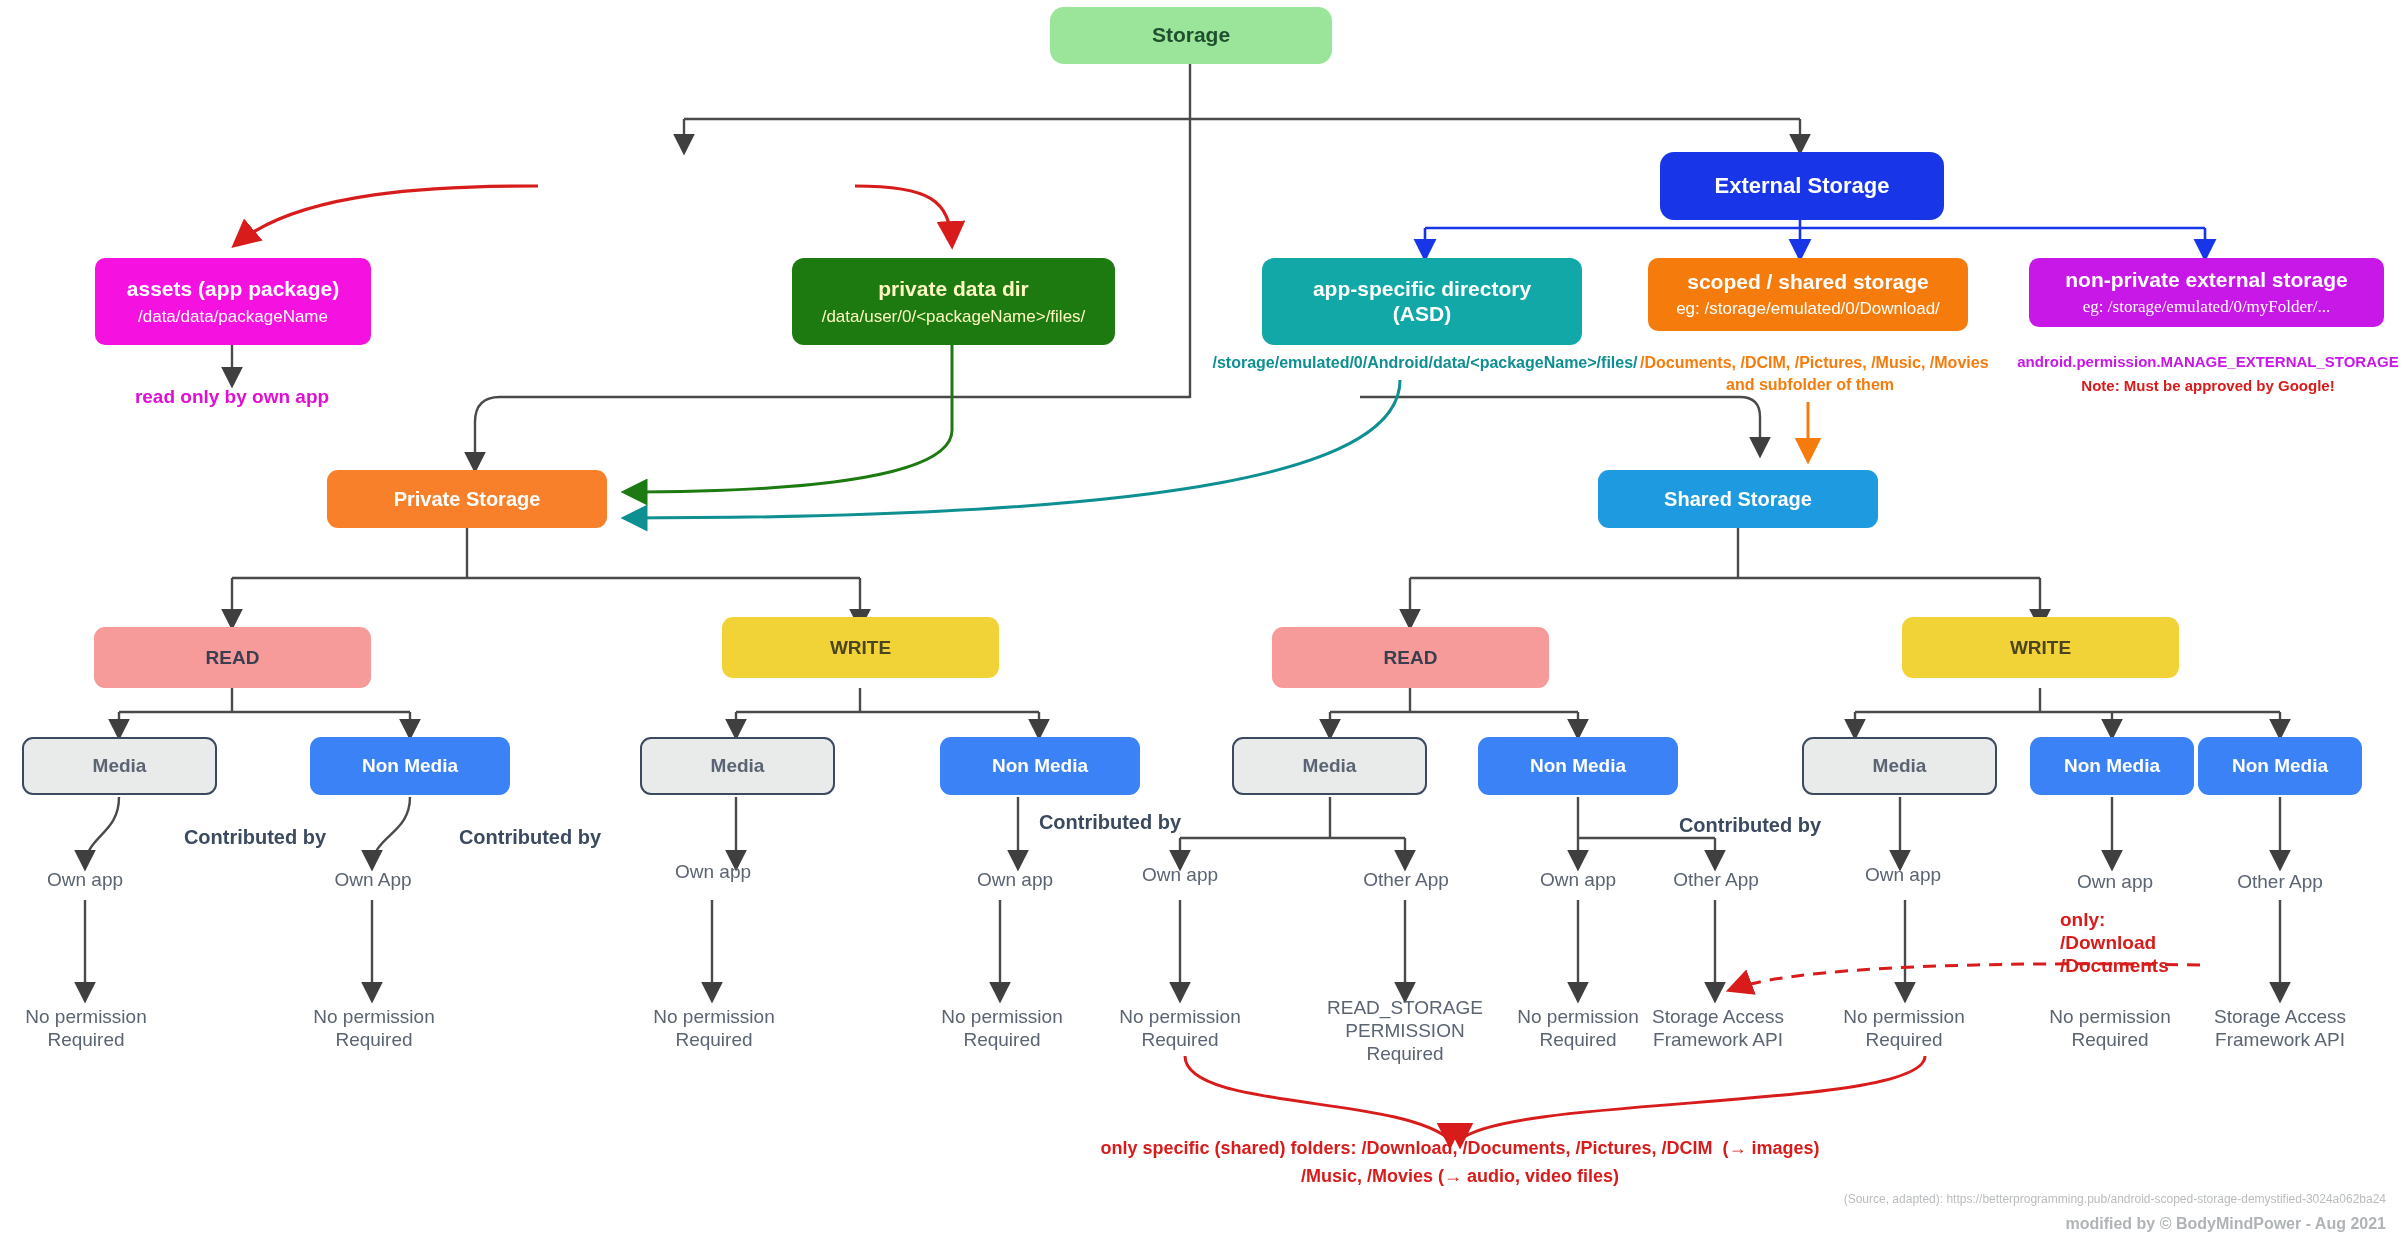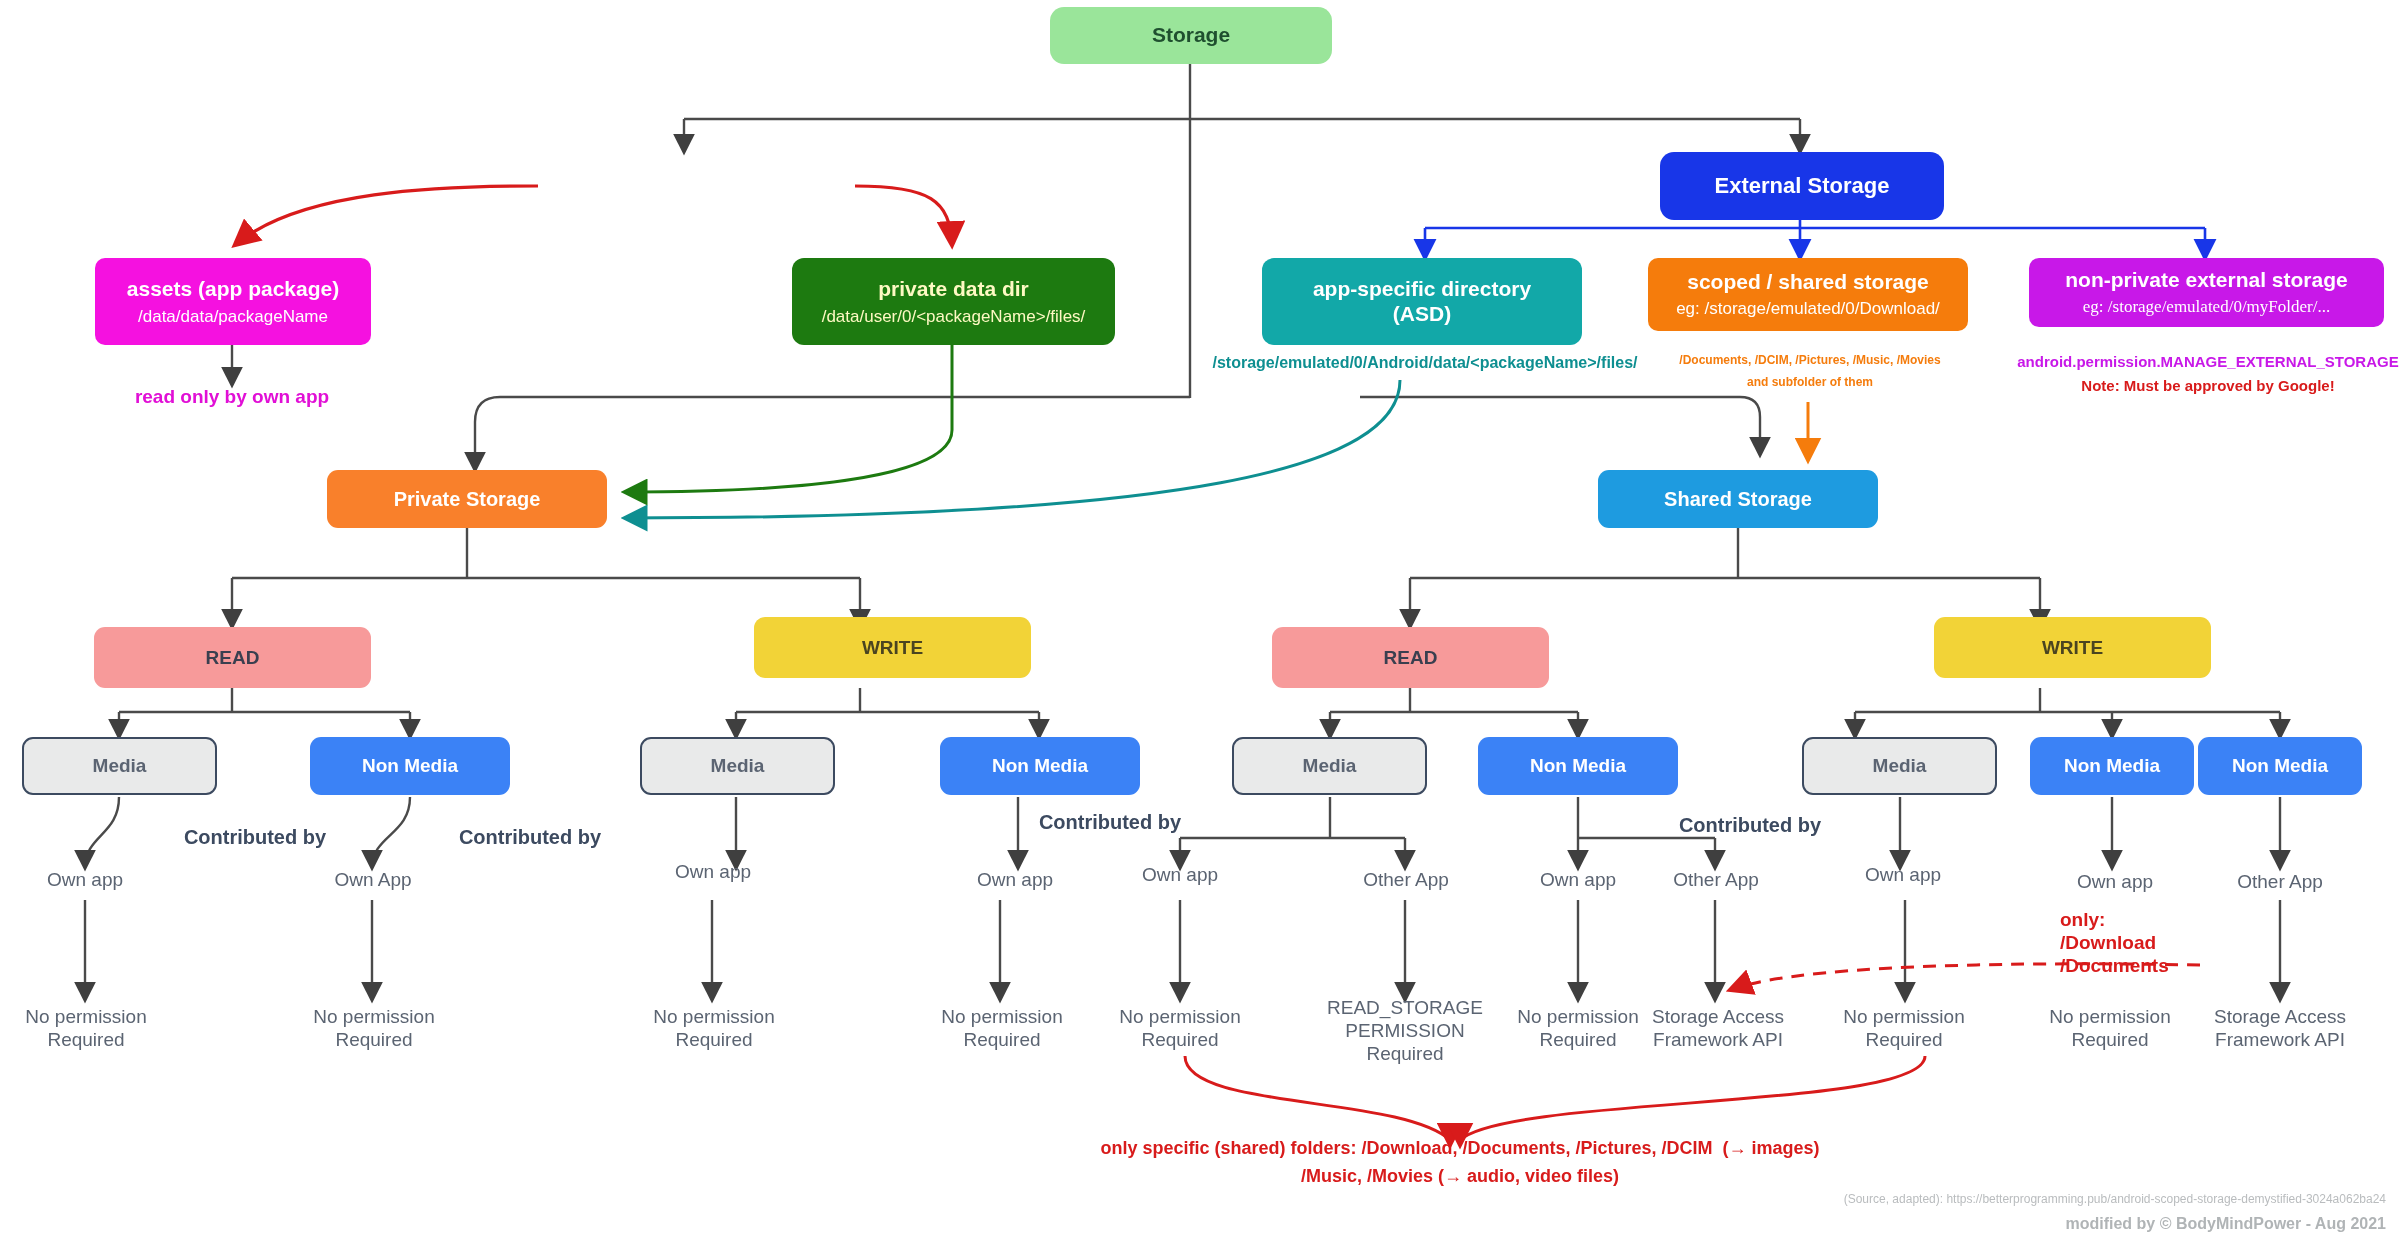--- a/index.html
+++ b/index.html
@@ -33,32 +33,32 @@
   .n-scoped .t2{font-size:17px;margin-top:5px;}
 
   .n-nonpriv{background:#C818E8;color:#fff;border-radius:10px;}
   .n-nonpriv .t1{font-size:21px;}
   .n-nonpriv .t2{font-size:17px;margin-top:5px;font-family:Liberation Serif, serif;}
 
   .n-privstore{background:#F9802B;color:#fff;font-size:20px;border-radius:11px;}
   .n-sharedstore{background:#1E9BE0;color:#fff;font-size:20px;border-radius:11px;}
 
   .n-read{background:#F79A9A;color:#3a3f4f;font-size:19px;border-radius:11px;}
-  .n-write{background:#F2D337;color:#4a4420;font-size:19px;border-radius:11px;margin-left:32px;}
+  .n-write{background:#F2D337;color:#4a4420;font-size:19px;border-radius:11px;}
 
   .n-media{background:#E9EAEA;color:#5b6472;font-size:19px;border:2px solid #3c4a60;border-radius:11px;}
   .n-nonmedia{background:#3b82f6;color:#ffffff;font-size:19px;border-radius:11px;align-items:center;}
 
   
   .lbl{position:absolute;text-align:center;line-height:1.22;white-space:pre;}
   .lbl-leaf{color:#5b6472;font-size:19px;}
   .lbl-contrib{color:#3c4a60;font-size:20px;font-weight:bold;}
   .lbl-magenta{color:#E10FD6;font-size:19px;font-weight:bold;}
   .lbl-teal{color:#0E8F91;font-size:16px;font-weight:bold;}
-  .lbl-orange{color:#F57C0C;font-size:12px;font-weight:bold;}
+  .lbl-orange{color:#F57C0C;font-size:16px;font-weight:bold;}
   .lbl-purple{color:#C818E8;font-size:15px;font-weight:bold;}
   .lbl-red{color:#D81B1B;font-size:15px;font-weight:bold;}
   .lbl-red-big{color:#D81B1B;font-size:19px;font-weight:bold;text-align:left;}
   .lbl-footer-red{color:#D81B1B;font-size:18px;font-weight:bold;}
   .lbl-src{color:#b9bcbe;font-size:12px;text-align:right;}
   .lbl-mod{color:#b0b4b6;font-size:16px;font-weight:bold;text-align:right;}
 </style>
 </head>
 <body>
 

